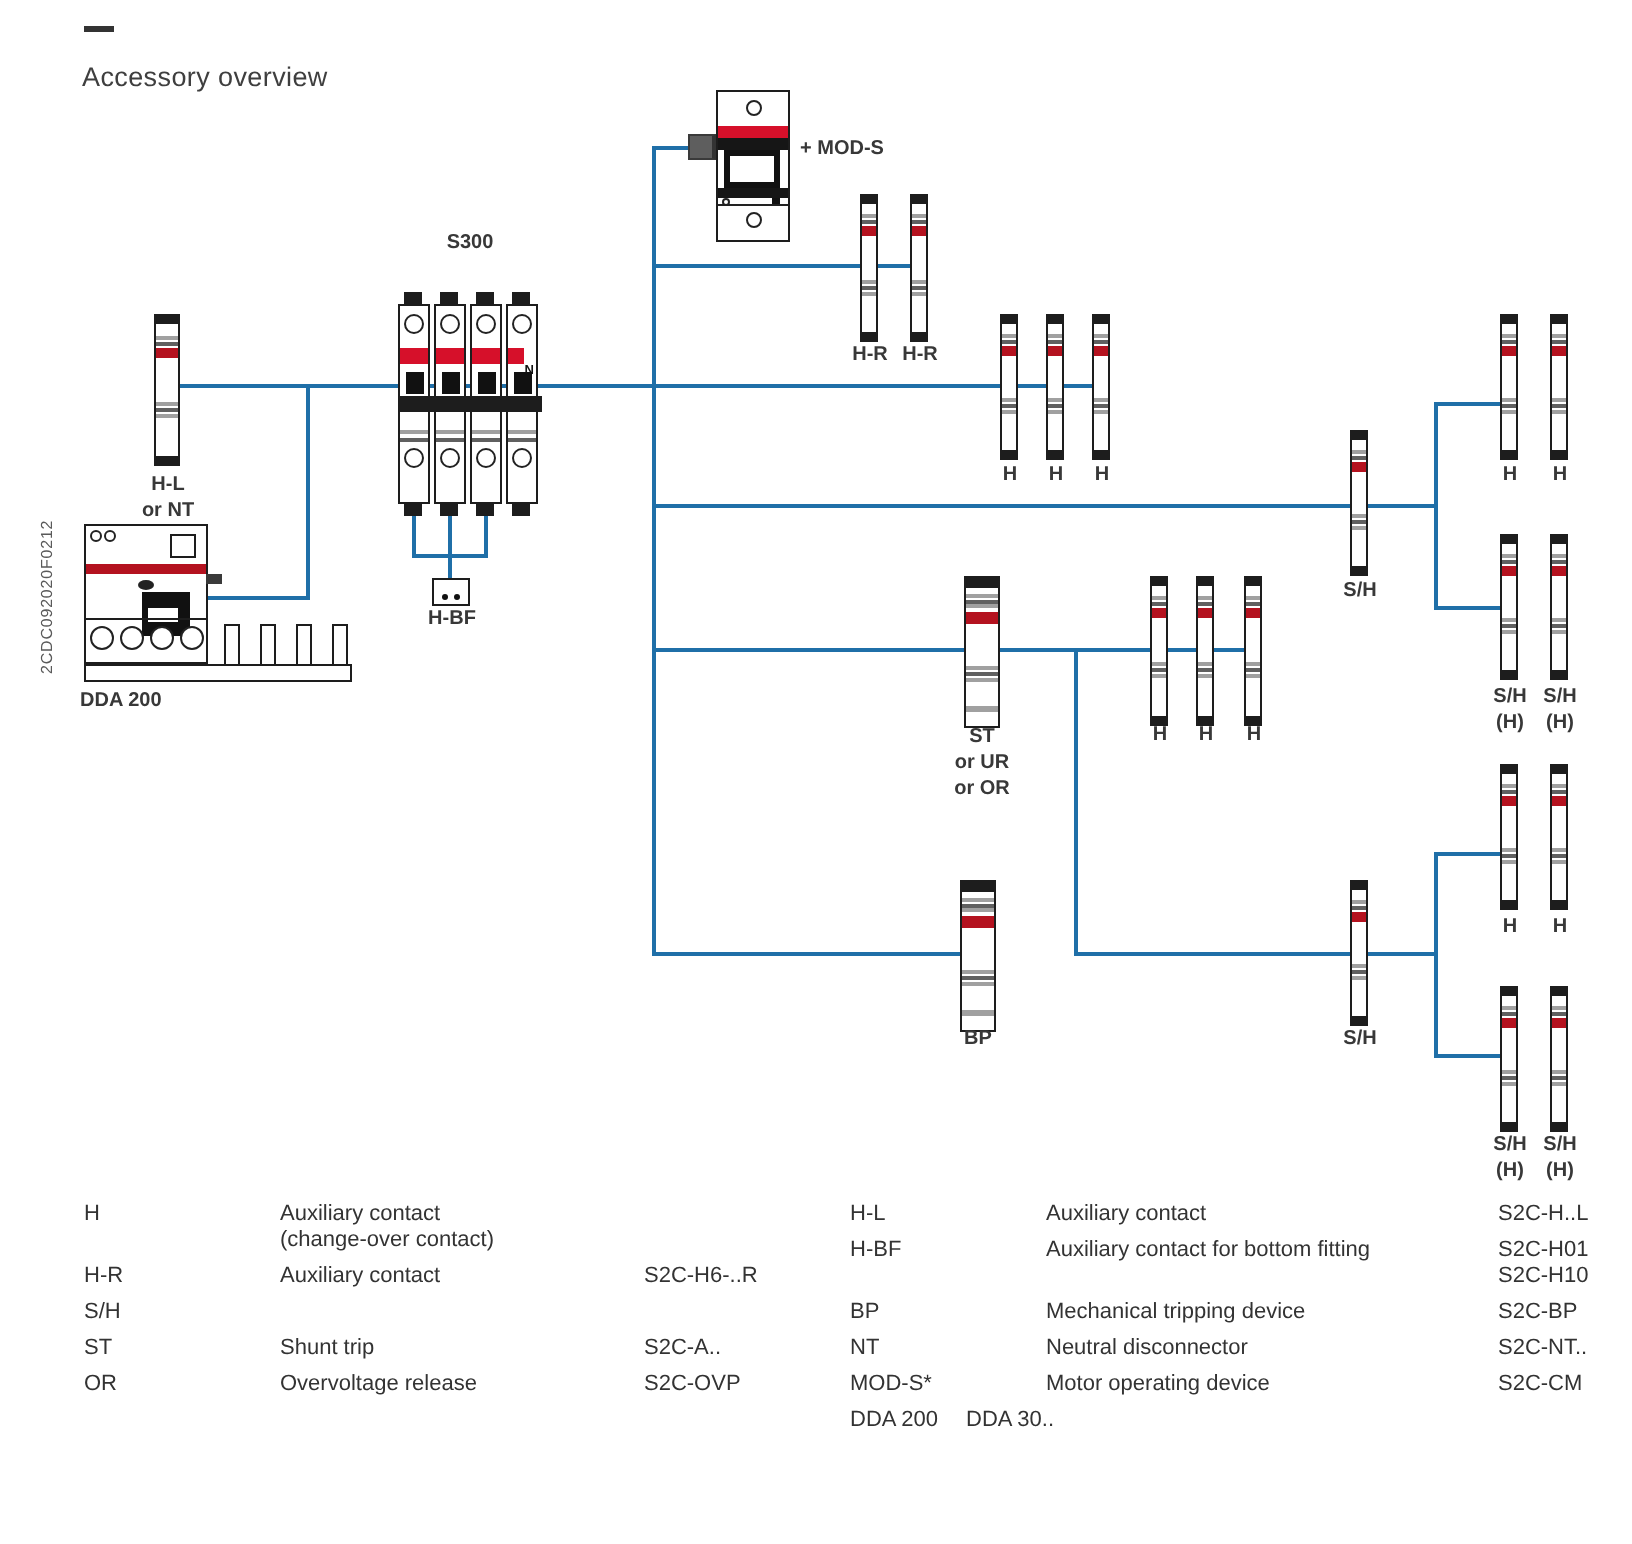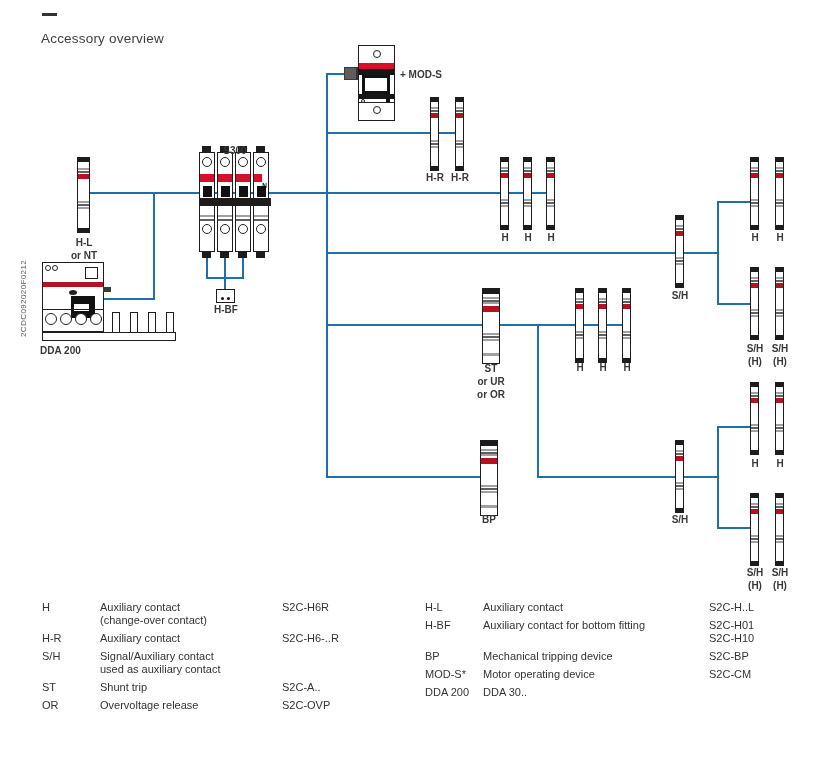--- a/index.html
+++ b/index.html
@@ -48,21 +48,21 @@
   .dlabel{position:absolute;font-size:10px;font-weight:bold;color:#383838;white-space:nowrap;}
   .dlabel.c{transform:translateX(-50%);text-align:center;}
   .dlabel .l2{display:block;line-height:13px;font-weight:bold;}
 
   
   .legend{position:absolute;font-size:11px;line-height:13px;color:#333;}
   .legend-left{left:42px;top:601px;width:360px;}
   .legend-right{left:425px;top:601px;width:380px;}
   .lrow{display:flex;margin-bottom:5px;}
   .lterm{flex:0 0 58px;}
-  .ldesc{flex:0 0 182px;}
+  .ldesc{flex:0 0 182px;margin-left:40px;}
   .legend-right .ldesc{flex:0 0 226px;}
   .lcode{flex:1 1 auto;}
   .footnote{margin-top:8px;line-height:13px;}
 </style>
 </head>
 <body style="--line-c: #1f6fa8; --red-c: #b4121f; --redb-c: #d6102a;">
 
 <div class="canvas">
 
   <div class="dash"></div>
@@ -396,21 +396,21 @@
       <div class="st" style="height: 4px; background: rgb(29, 29, 29); top: 0%;"></div>
       <div class="st" style="height: 2px; background: rgb(160, 160, 160); top: 13%;"></div>
       <div class="st" style="height: 2px; background: rgb(96, 96, 96); top: 17%;"></div>
       <div class="st" style="height: 5px; background: rgb(180, 18, 31); top: 21%;"></div>
       <div class="st" style="height: 2px; background: rgb(160, 160, 160); top: 58%;"></div>
       <div class="st" style="height: 2px; background: rgb(96, 96, 96); top: 62%;"></div>
       <div class="st" style="height: 2px; background: rgb(160, 160, 160); top: 66%;"></div>
       <div class="st" style="height: 4px; background: rgb(29, 29, 29); bottom: 0px;"></div>
     </div>
 
-  <span class="dlabel c" style="left:235px;top:145px">S300</span>
+  <span class="dlabel c" style="left:235px;top:116px">S300</span>
   <div class="dlabel c" style="left:84px;top:236px">
     <span class="l2">H-L</span>
       <span class="l2">or NT</span>
   </div>
   <span class="dlabel" style="left:40px;top:345px">DDA 200</span>
   <span class="dlabel c" style="left:226px;top:304px">H-BF</span>
   <span class="dlabel" style="left:400px;top:69px">+ MOD-S</span>
   <span class="dlabel c" style="left:435px;top:172px">H-R</span>
   <span class="dlabel c" style="left:460px;top:172px">H-R</span>
   <span class="dlabel c" style="left:505px;top:232px">H</span>
@@ -448,39 +448,32 @@
       <span class="l2">(H)</span>
   </div>
 
   <div class="legend legend-left" id="legend-left">
       <div class="lrow">
         <div class="lterm">H</div>
         <div class="ldesc">
           <div>Auxiliary contact</div>
           <div>(change-over contact)</div>
         </div>
-        <div class="lcode">
-          <div>S2C-H6R</div>
-        </div>
       </div>
       <div class="lrow">
         <div class="lterm">H-R</div>
         <div class="ldesc">
           <div>Auxiliary contact</div>
         </div>
         <div class="lcode">
           <div>S2C-H6-..R</div>
         </div>
       </div>
       <div class="lrow">
         <div class="lterm">S/H</div>
-        <div class="ldesc">
-          <div>Signal/Auxiliary contact</div>
-          <div>used as auxiliary contact</div>
-        </div>
       </div>
       <div class="lrow">
         <div class="lterm">ST</div>
         <div class="ldesc">
           <div>Shunt trip</div>
         </div>
         <div class="lcode">
           <div>S2C-A..</div>
         </div>
       </div>
@@ -517,20 +510,29 @@
       <div class="lrow">
         <div class="lterm">BP</div>
         <div class="ldesc">
           <div>Mechanical tripping device</div>
         </div>
         <div class="lcode">
           <div>S2C-BP</div>
         </div>
       </div>
       <div class="lrow">
+        <div class="lterm">NT</div>
+        <div class="ldesc">
+          <div>Neutral disconnector</div>
+        </div>
+        <div class="lcode">
+          <div>S2C-NT..</div>
+        </div>
+      </div>
+      <div class="lrow">
         <div class="lterm">MOD-S*</div>
         <div class="ldesc">
           <div>Motor operating device</div>
         </div>
         <div class="lcode">
           <div>S2C-CM</div>
         </div>
       </div>
       <div class="lrow">
         <div class="lterm">DDA 200</div>

